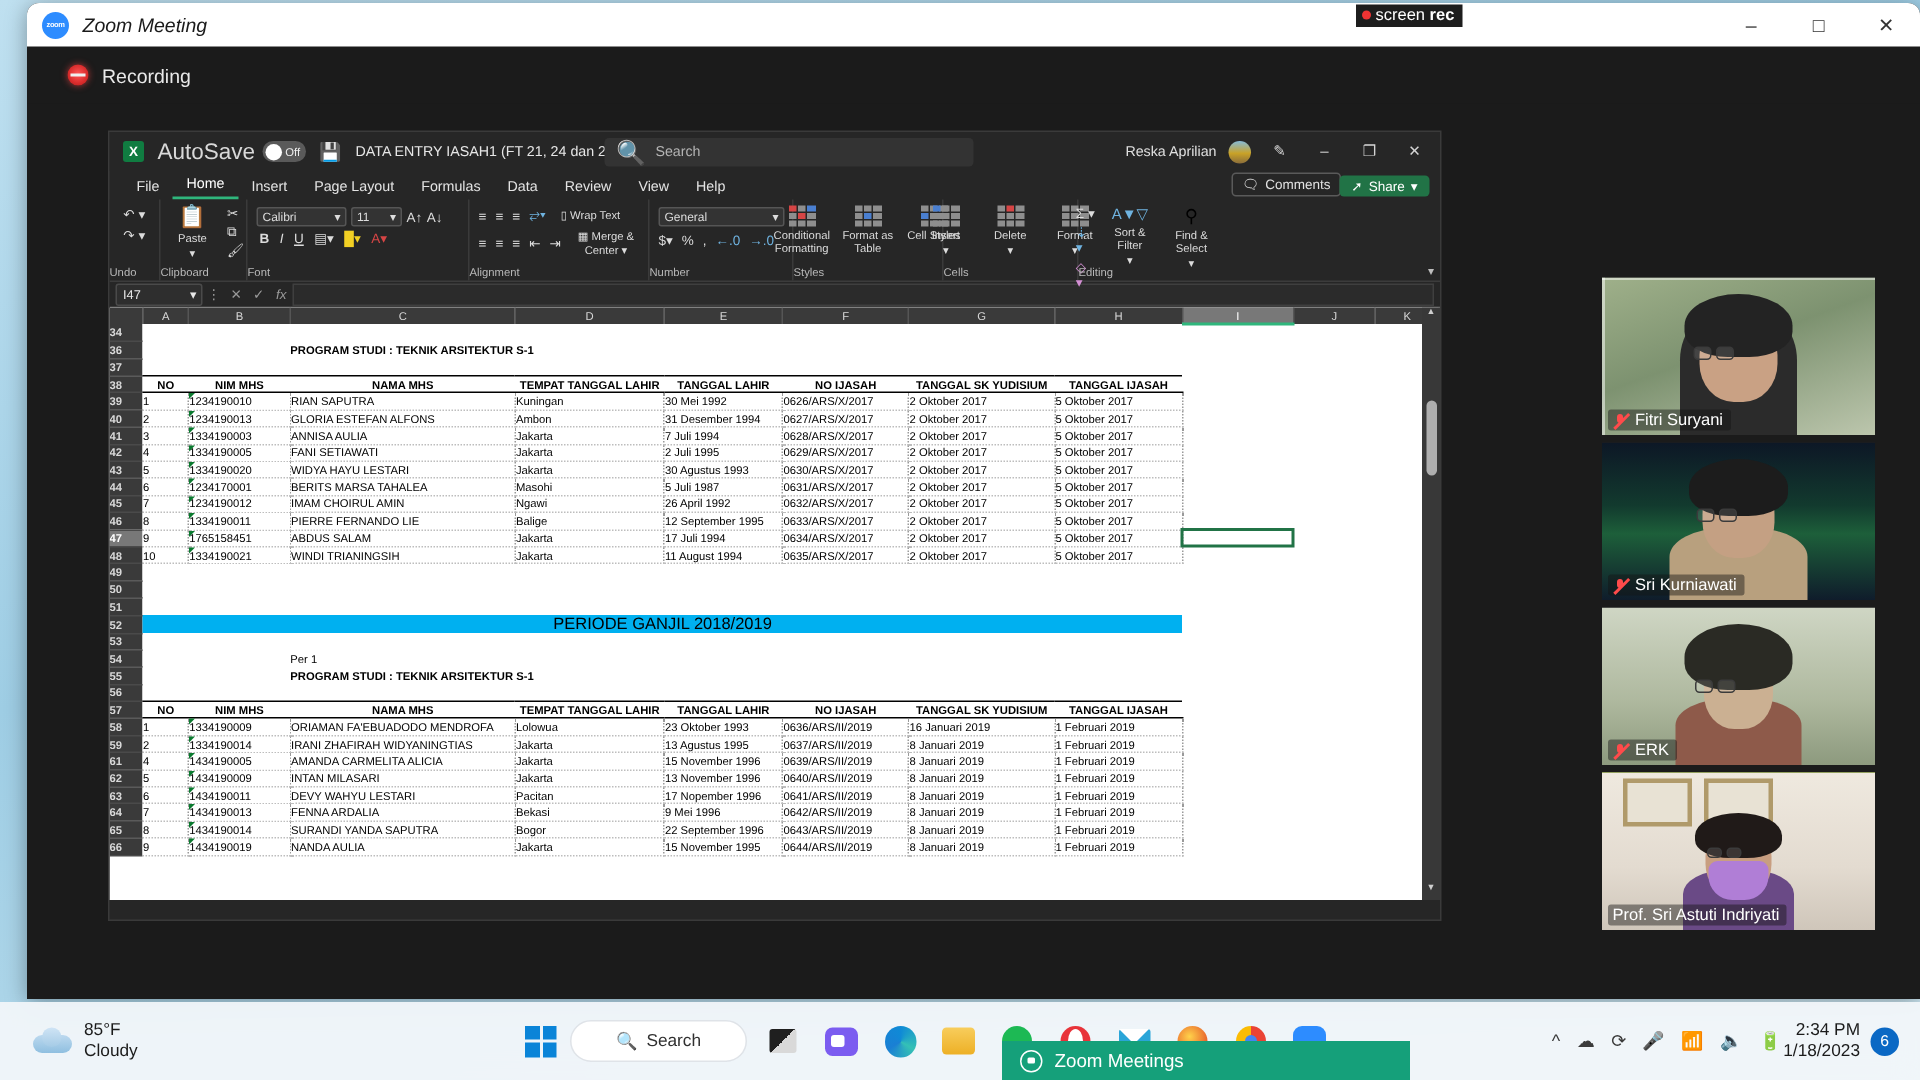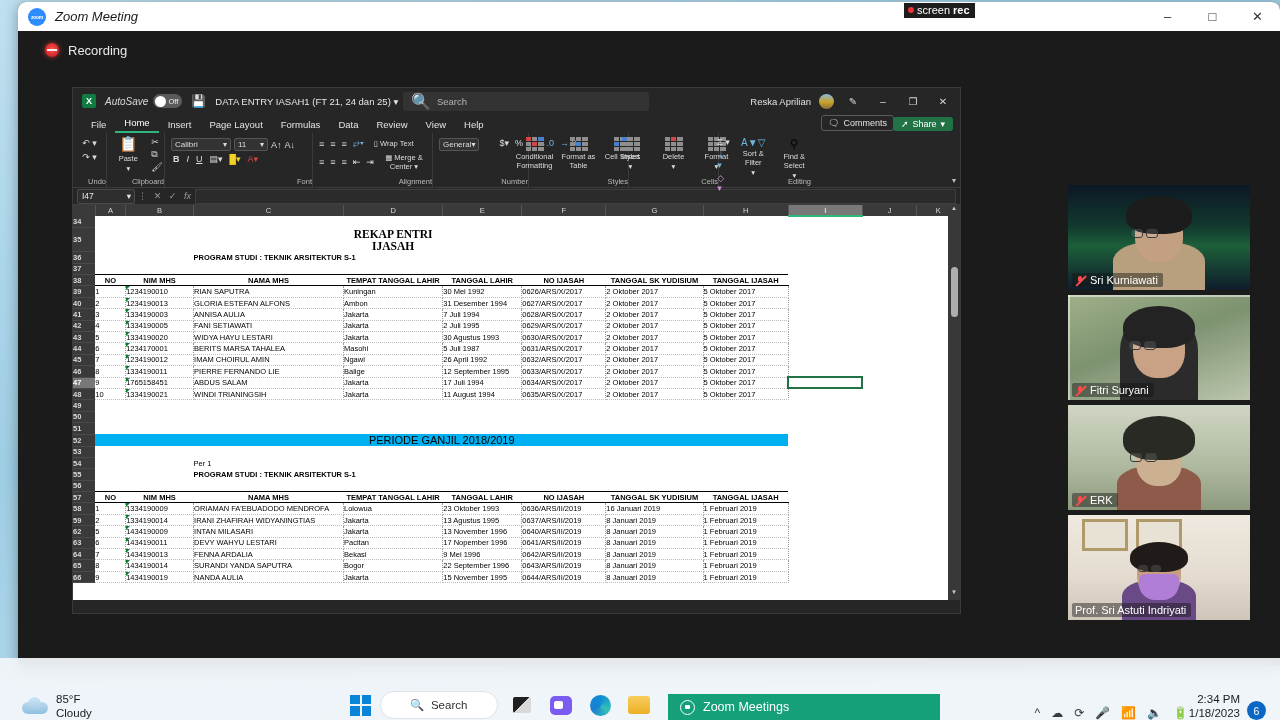--- a/index.html
+++ b/index.html
@@ -66,21 +66,21 @@
     position:absolute; left:55px; top:19px; width:887px; height:525px;
     background:#262626; overflow:hidden;
     box-shadow:0 0 0 1px #3a3a3a;
   }
   #excel-titlebar { height:26px; display:flex; align-items:center; position:relative; background:#262626; }
   #excel-icon {
     width:14px;height:14px;margin-left:9px;background:#107c41;border-radius:2px;
     display:flex;align-items:center;justify-content:center;color:#fff;font-size:9px;font-weight:bold;
   }
   .autosave-wrap { display:flex;align-items:center;gap:5px;margin-left:9px; }
-  .autosave-label { font-size:10px;color:#d9d9d9;font-style:italic; }
+  .autosave-label { font-size:15px;color:#d9d9d9; }
   .toggle {
     width:29px;height:14px;border-radius:8px;background:#5a5a5a;position:relative;
     display:flex;align-items:center;
   }
   .toggle .knob{ width:11px;height:11px;border-radius:50%;background:#fff;margin-left:2px; }
   .toggle .off{ position:absolute;right:4px;font-size:7.5px;color:#eee; }
   #save-icon { margin-left:9px;font-size:12px;color:#cfcfcf; }
   #excel-filename { margin-left:9px;font-size:9.5px;color:#e6e6e6; }
   #excel-search {
     position:absolute;left:330px;top:4px;width:246px;height:19px;background:#333333;
@@ -103,21 +103,21 @@
   }
   #share-btn{
     position:absolute;right:7px;bottom:2px;font-size:9px;color:#fff;background:#217346;
     border-radius:3px;padding:2px 8px;display:flex;gap:4px;align-items:center;
   }
 
   
   #ribbon { height:55px;background:#262626;display:flex;position:relative;border-bottom:1px solid #3c3c3c; }
   .rgroup { position:relative;display:flex;flex-direction:column;align-items:center;justify-content:flex-start;
             padding:2px 6px 0 6px; border-right:1px solid #3a3a3a; }
-  .rgroup .gname{ position:absolute;bottom:1px;left:0;right:0;text-align:right;font-size:7.5px;color:#b9b9b9; }
+  .rgroup .gname{ position:absolute;bottom:1px;left:0;right:0;text-align:left;font-size:7.5px;color:#b9b9b9; }
   .rbody{ display:flex;align-items:flex-start;gap:3px;height:42px; }
   .rlabel{ font-size:7.5px;color:#dcdcdc;line-height:9px;text-align:center; }
   .selbox{ background:#333;border:1px solid #555;border-radius:2px;font-size:8px;color:#ddd;
            padding:1px 3px;display:flex;align-items:center;justify-content:space-between; }
   .mini{font-size:9px;color:#dcdcdc;}
   .bigbtn{display:flex;flex-direction:column;align-items:center;width:40px;gap:1px;}
   .gridicon{width:18px;height:14px;display:grid;grid-template-columns:repeat(3,1fr);
             grid-template-rows:repeat(3,1fr);gap:1px;}
   .gridicon i{background:#8e8e8e;display:block;}
 
@@ -171,22 +171,22 @@
   .bg2{position:absolute;inset:0;background:linear-gradient(180deg,#0d1726 0%,#123a2e 40%,#1d5f3a 58%,#0f1c2b 100%);}
   .bg3{position:absolute;inset:0;background:linear-gradient(180deg,#cfd6c4 0%,#aeb89e 60%,#8d9a7e 100%);}
   .bg4{position:absolute;inset:0;background:linear-gradient(180deg,#efe9df 0%,#e3dbd0 60%,#cfc6ba 100%);}
   .person{position:absolute;left:50%;transform:translateX(-50%);}
   .hair{border-radius:50% 50% 40% 40%;}
   .glasses{position:absolute;display:flex;gap:3px;align-items:center;}
   .glasses i{width:12px;height:9px;border:1.4px solid #3b3b3b;border-radius:3px;display:block;background:rgba(255,255,255,.12);}
   .frame{position:absolute;border:3px solid #b09a6a;background:#e8e2d4;}
 
   
-  #taskbar{position:absolute;left:0;bottom:0;width:1280px;height:62px;background:rgba(243,246,250,.92);
-           backdrop-filter:blur(8px);display:flex;align-items:flex-end;}
+  #taskbar{position:absolute;left:0;bottom:0;width:1280px;height:52px;background:rgba(243,246,250,.92);
+           backdrop-filter:blur(8px);display:flex;align-items:center;}
   #weather{display:flex;align-items:center;gap:8px;margin-left:22px;}
   #weather-icon{width:26px;height:18px;position:relative;}
   #weather-icon::before{content:"";position:absolute;left:0;top:5px;width:26px;height:12px;border-radius:8px;
       background:linear-gradient(180deg,#bcd9ef,#8fbfe0);}
   #weather-icon::after{content:"";position:absolute;left:6px;top:0;width:13px;height:13px;border-radius:50%;
       background:linear-gradient(180deg,#cfe4f5,#a5cbe6);}
   #weather-text{display:flex;flex-direction:column;line-height:14px;}
   #weather-text span{font-size:11.5px;color:#1b1b1b;}
   #tb-center{position:absolute;left:350px;display:flex;align-items:center;gap:9px;}
   #winlogo{width:21px;height:21px;display:grid;grid-template-columns:1fr 1fr;grid-template-rows:1fr 1fr;gap:2px;}
@@ -352,21 +352,21 @@
               <span class="mini">≡</span>
               <span class="mini">⇤</span>
               <span class="mini">⇥</span>
               <span class="rlabel" style="margin-left:2px">▦ <span>Merge &amp; Center</span> ▾</span>
             </div>
           </div>
           <span class="gname">Alignment</span>
         </div>
 
         <div class="rgroup" style="width:96px">
-          <div class="rbody" style="flex-direction:row;gap:20px;padding-top:3px;width:100%">
+          <div class="rbody" style="flex-direction:column;gap:4px;padding-top:3px;width:100%">
             <span class="selbox" style="width:84px">
                 <span>General</span>
                 <span>▾</span>
               </span>
             <div style="display:flex;gap:6px;align-items:center">
               <span class="mini">$▾</span>
               <span class="mini">%</span>
               <span class="mini">,</span>
               <span class="mini" style="color:#6fb3e0">←.0</span>
               <span class="mini" style="color:#6fb3e0">→.0</span>
@@ -550,34 +550,20 @@
                 <td class="cell"></td>
                 <td class="cell"></td>
                 <td class="cell"></td>
                 <td class="cell"></td>
                 <td class="cell"></td>
                 <td class="cell"></td>
                 <td class="cell"></td>
                 <td class="cell"></td>
               </tr>
               <tr>
-                <th class="rowhdr">35</th>
-                <td class="cell"></td>
-                <td class="cell"></td>
-                <td class="cell"></td>
-                <td class="cell doc-title">REKAP ENTRI IJASAH</td>
-                <td class="cell"></td>
-                <td class="cell"></td>
-                <td class="cell"></td>
-                <td class="cell"></td>
-                <td class="cell"></td>
-                <td class="cell"></td>
-                <td class="cell"></td>
-              </tr>
-              <tr>
                 <th class="rowhdr">36</th>
                 <td class="cell"></td>
                 <td class="cell"></td>
                 <td class="cell bold cellpad" colspan="3">PROGRAM STUDI : TEKNIK ARSITEKTUR S-1</td>
                 <td class="cell"></td>
                 <td class="cell"></td>
                 <td class="cell"></td>
                 <td class="cell"></td>
                 <td class="cell"></td>
                 <td class="cell"></td>
@@ -889,20 +875,34 @@
                 <td class="cell cellborder cellpad">Jakarta</td>
                 <td class="cell cellborder cellpad">13 Agustus 1995</td>
                 <td class="cell cellborder cellpad">0637/ARS/II/2019</td>
                 <td class="cell cellborder cellpad">8 Januari 2019</td>
                 <td class="cell cellborder cellpad">1 Februari 2019</td>
                 <td class="cell"></td>
                 <td class="cell"></td>
                 <td class="cell"></td>
               </tr>
               <tr>
+                <th class="rowhdr">61</th>
+                <td class="cell cellborder cellpad">4</td>
+                <td class="cell cellborder cellpad nimcell">1434190005</td>
+                <td class="cell cellborder cellpad">AMANDA CARMELITA ALICIA</td>
+                <td class="cell cellborder cellpad">Jakarta</td>
+                <td class="cell cellborder cellpad">15 November 1996</td>
+                <td class="cell cellborder cellpad">0639/ARS/II/2019</td>
+                <td class="cell cellborder cellpad">8 Januari 2019</td>
+                <td class="cell cellborder cellpad">1 Februari 2019</td>
+                <td class="cell"></td>
+                <td class="cell"></td>
+                <td class="cell"></td>
+              </tr>
+              <tr>
                 <th class="rowhdr">62</th>
                 <td class="cell cellborder cellpad">5</td>
                 <td class="cell cellborder cellpad nimcell">1434190009</td>
                 <td class="cell cellborder cellpad">INTAN MILASARI</td>
                 <td class="cell cellborder cellpad">Jakarta</td>
                 <td class="cell cellborder cellpad">13 November 1996</td>
                 <td class="cell cellborder cellpad">0640/ARS/II/2019</td>
                 <td class="cell cellborder cellpad">8 Januari 2019</td>
                 <td class="cell cellborder cellpad">1 Februari 2019</td>
                 <td class="cell"></td>
@@ -969,48 +969,48 @@
         </table>
         <div id="vscroll">
           <div class="sarrow" style="top:0">▲</div>
           <div id="vthumb"></div>
           <div class="sarrow" style="bottom:0">▼</div>
         </div>
       </div>
     </div>
 
     <div id="participants">
+
+      <div class="tile">
+        <div class="bg1"></div>
+        <div class="person" style="bottom:0;width:78px;height:86px;background:#2b2b2b;border-radius:42% 42% 0 0"></div>
+        <div class="person" style="bottom:22px;width:52px;height:58px;background:#c9a184;border-radius:46% 46% 44% 44%"></div>
+        <div class="person hair" style="bottom:52px;width:72px;height:42px;background:#232323"></div>
+        <div class="glasses" style="left:61px;bottom:50px">
+            <i></i>
+            <i></i>
+          </div>
+        <div class="nameplate">
+          <span class="mute-icon"></span>
+          <span>Fitri Suryani</span>
+        </div>
+      </div>
 
       <div class="tile">
         <div class="bg2"></div>
         <div class="person" style="bottom:0;width:92px;height:48px;background:#b8a07e;border-radius:40% 40% 0 0"></div>
         <div class="person" style="bottom:28px;width:48px;height:54px;background:#c4a083;border-radius:46% 46% 44% 44%"></div>
         <div class="person hair" style="bottom:56px;width:66px;height:38px;background:#1c1c1c"></div>
         <div class="glasses" style="left:63px;bottom:52px">
             <i></i>
             <i></i>
           </div>
         <div class="nameplate">
           <span class="mute-icon"></span>
           <span>Sri Kurniawati</span>
-        </div>
-      </div>
-
-      <div class="tile">
-        <div class="bg1"></div>
-        <div class="person" style="bottom:0;width:78px;height:86px;background:#2b2b2b;border-radius:42% 42% 0 0"></div>
-        <div class="person" style="bottom:22px;width:52px;height:58px;background:#c9a184;border-radius:46% 46% 44% 44%"></div>
-        <div class="person hair" style="bottom:52px;width:72px;height:42px;background:#232323"></div>
-        <div class="glasses" style="left:61px;bottom:50px">
-            <i></i>
-            <i></i>
-          </div>
-        <div class="nameplate">
-          <span class="mute-icon"></span>
-          <span>Fitri Suryani</span>
         </div>
       </div>
 
       <div class="tile">
         <div class="bg3"></div>
         <div class="person" style="bottom:0;width:84px;height:44px;background:#8e5a4a;border-radius:40% 40% 0 0"></div>
         <div class="person" style="bottom:24px;width:46px;height:52px;background:#cbb092;border-radius:46% 46% 44% 44%"></div>
         <div class="person hair" style="bottom:50px;width:72px;height:44px;background:#2a2a24"></div>
         <div class="glasses" style="left:62px;bottom:48px">
             <i></i>

